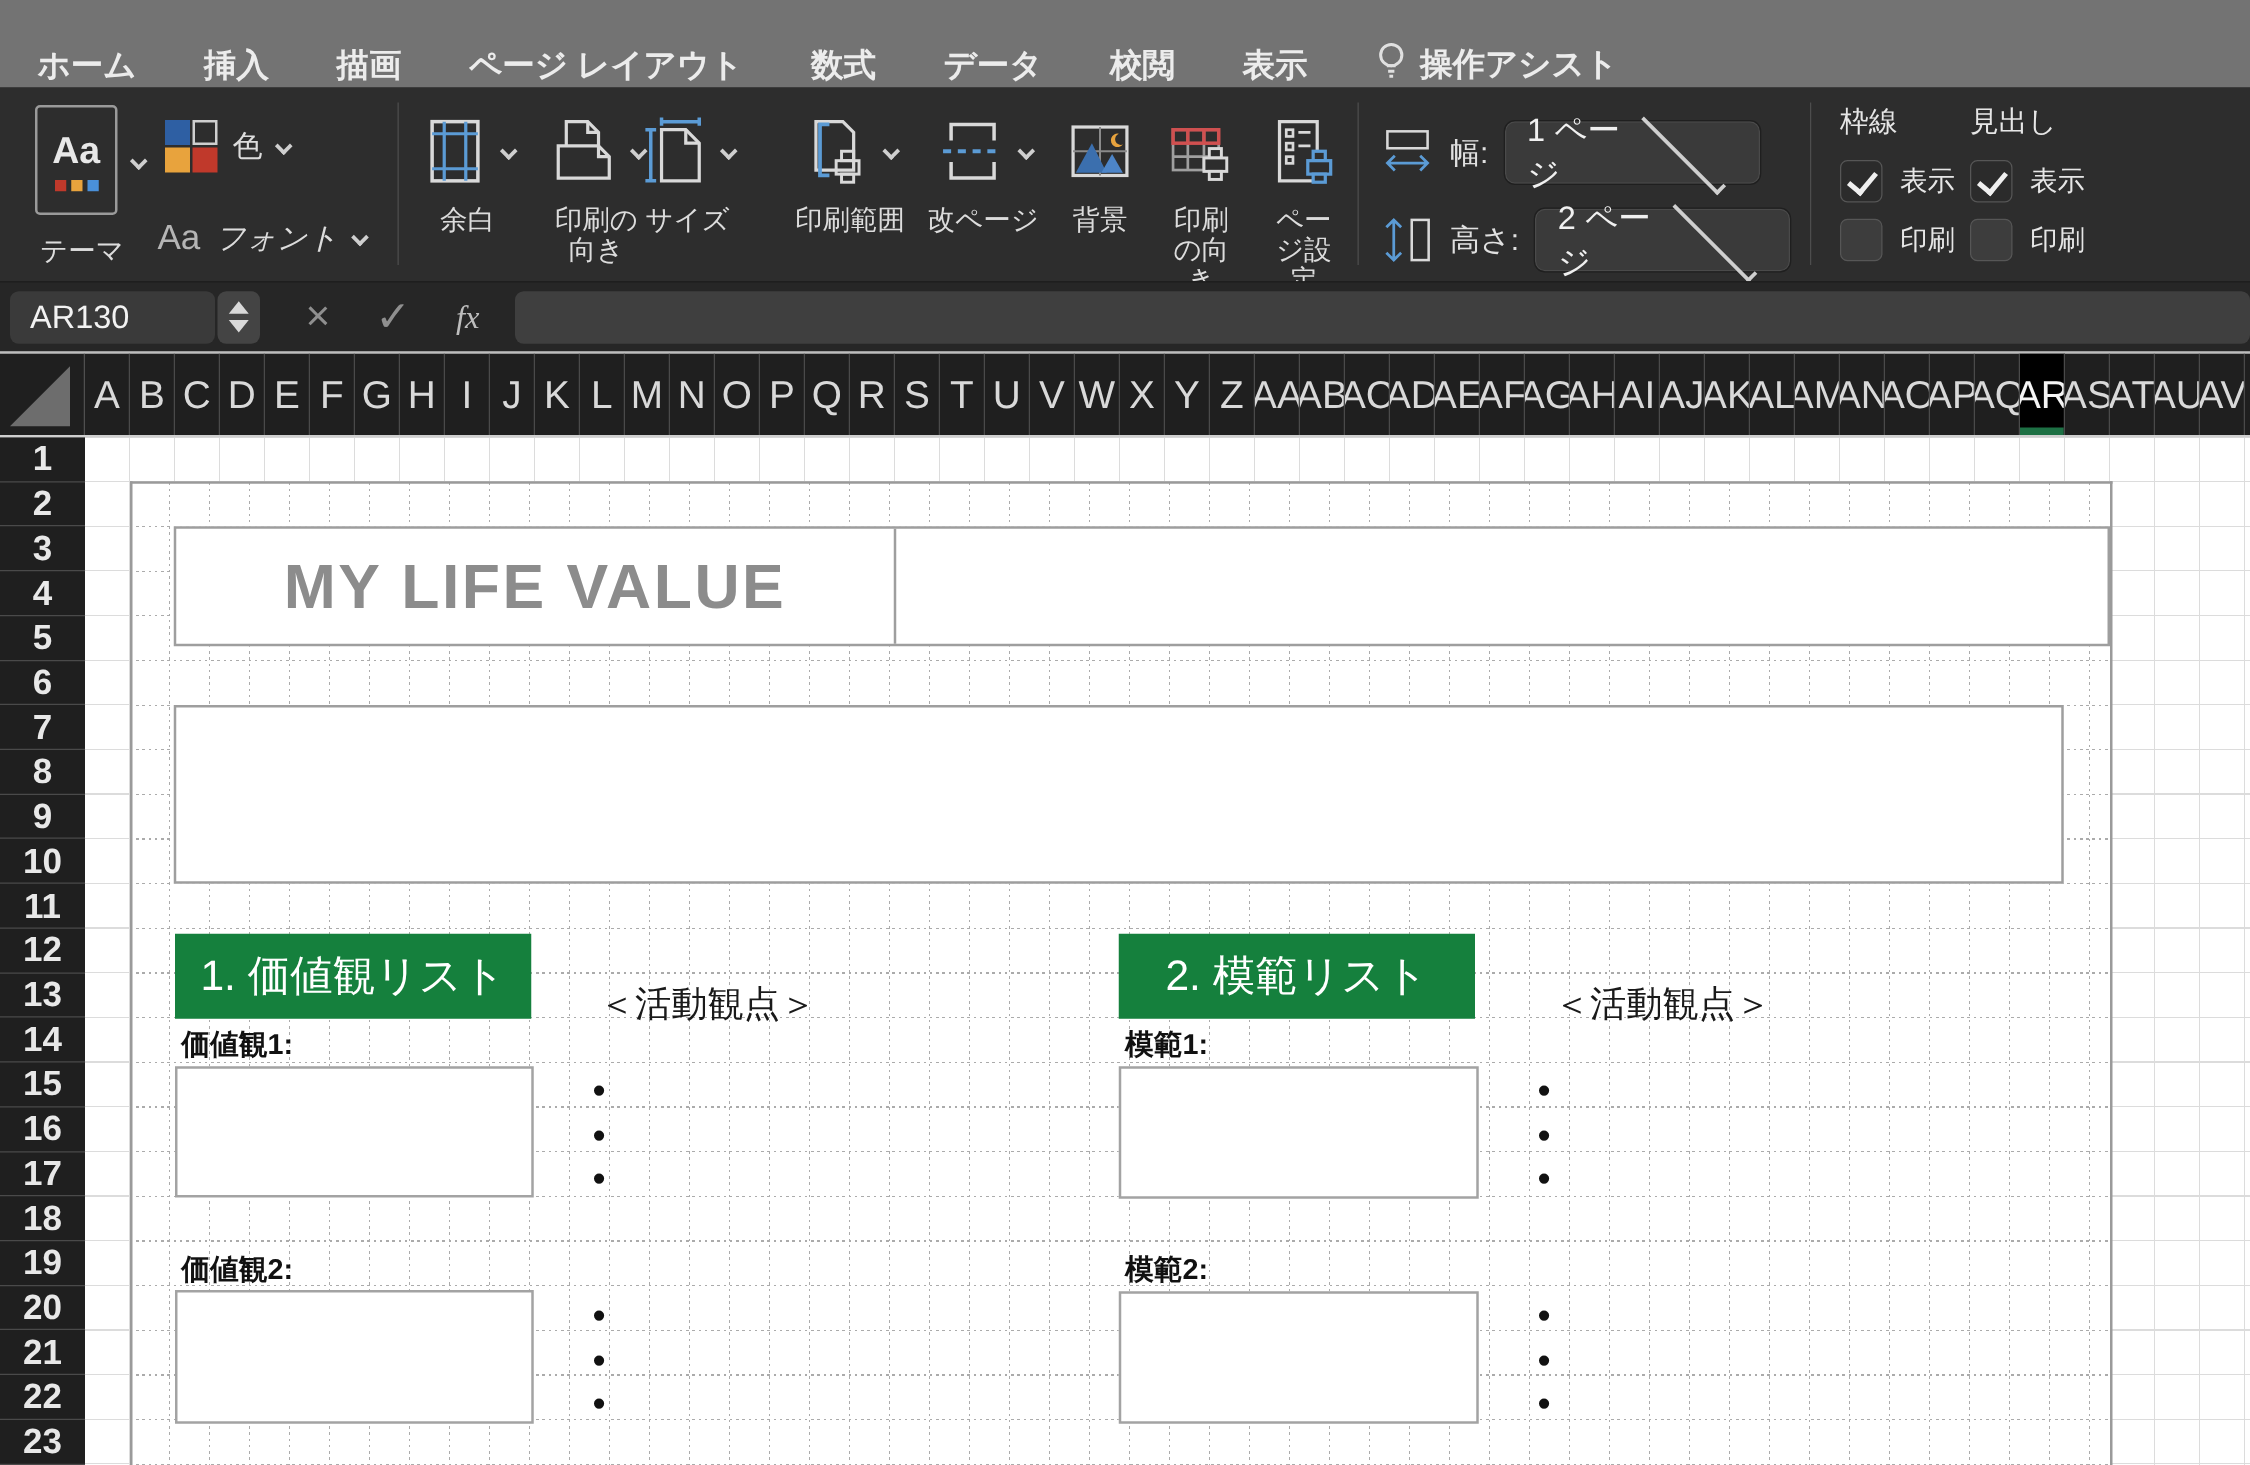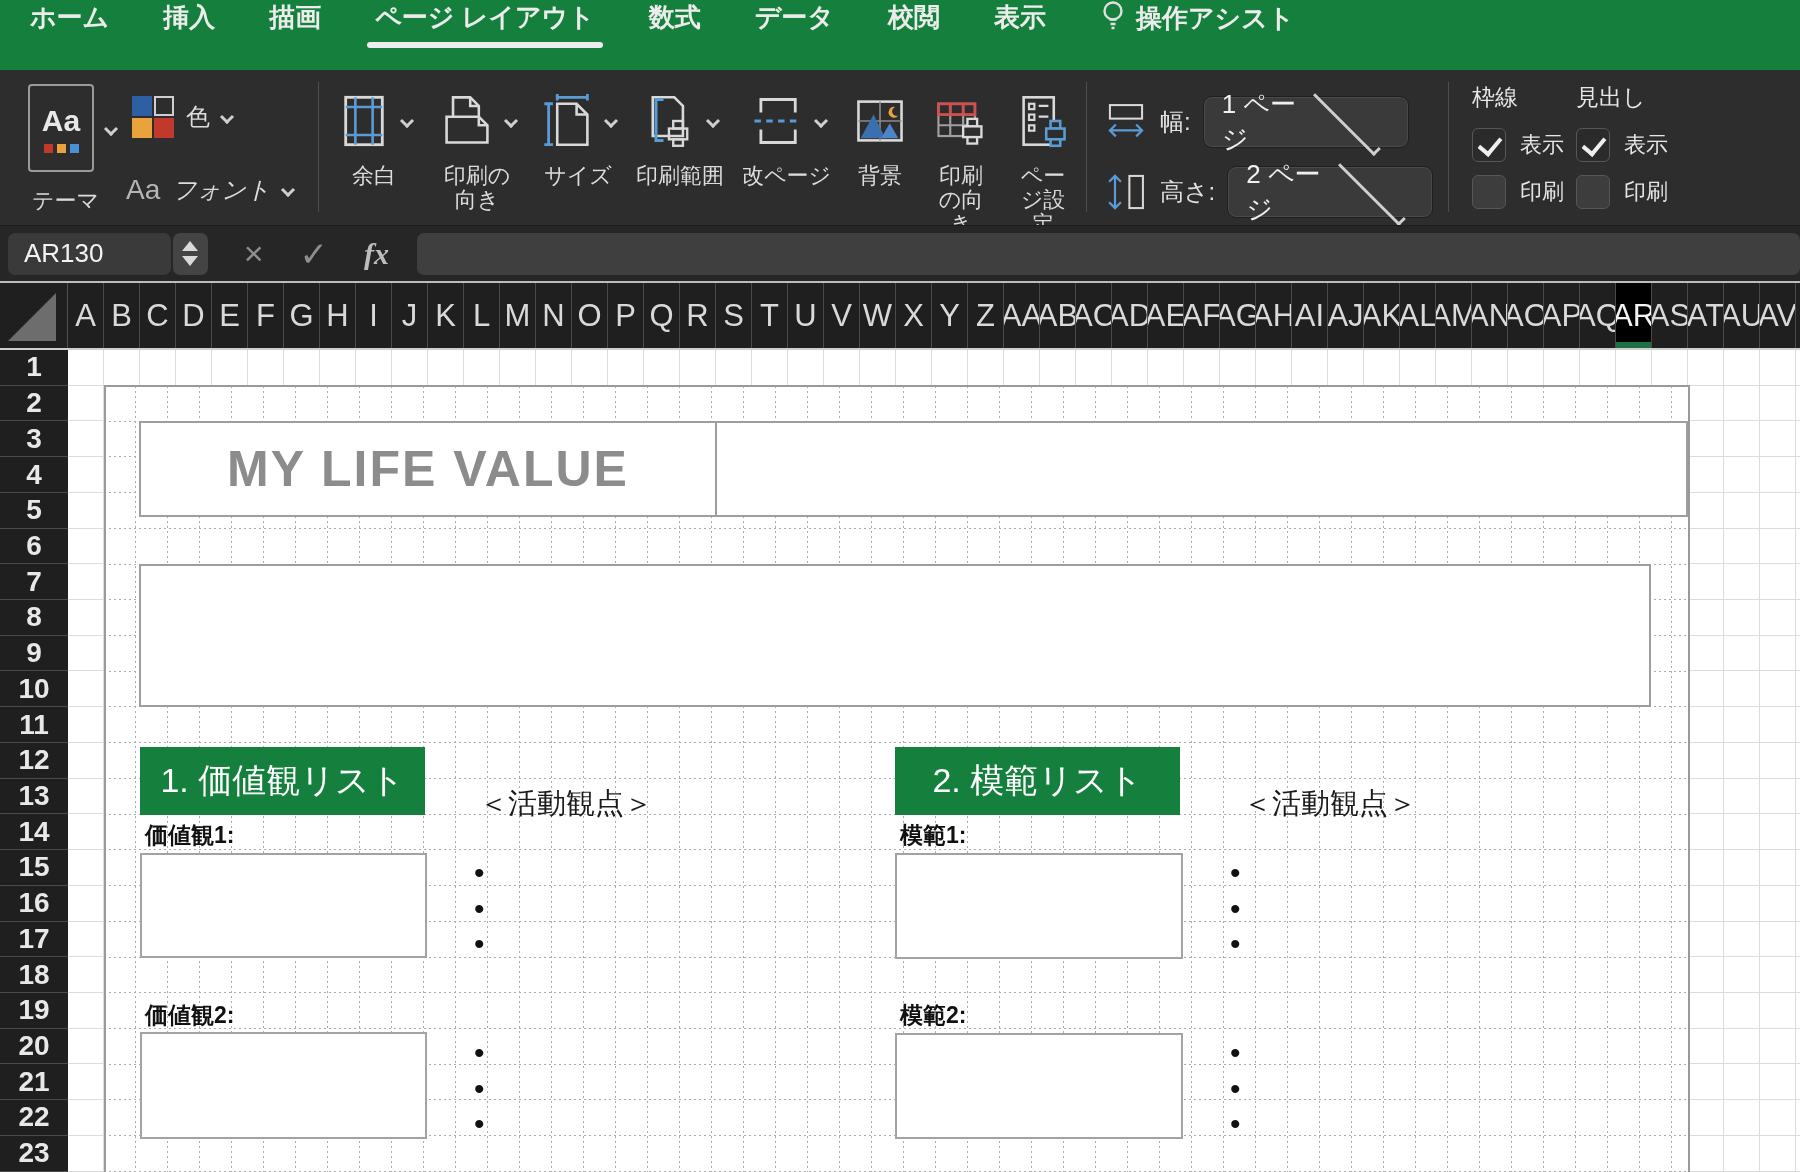--- a/index.html
+++ b/index.html
@@ -2,22 +2,22 @@
 <html><head>
 <meta charset="utf-8">
 <style>
   * { margin:0; padding:0; box-sizing:border-box; }
   html,body { background:#111; }
   #stage { position:relative; width:1800px; height:1172px; overflow:hidden;
            font-family:"Liberation Sans", sans-serif; background:#fff; }
 
   
   #chrome { position:absolute; left:0; top:0; width:1800px; height:281px; background:#262626; }
-  #tabbar { position:absolute; left:0; top:0; width:1800px; height:70px; background:#15803d;
-            display:flex; align-items:flex-start; padding-left:30px; }
+  #tabbar { position:absolute; left:0; top:0; width:1800px; height:70px; background:#737373;
+            display:flex; align-items:flex-end; padding-left:30px; }
   .tab { position:relative; color:#ececec; font-size:26px; font-weight:bold; margin-right:54px;
          white-space:nowrap; cursor:default; }
   .tab.active::after { content:""; position:absolute; left:-8px; right:-8px; bottom:-13px;
          height:6px; border-radius:3px; background:#ededed; }
   .assist { display:flex; align-items:center; gap:10px; }
 
   
   #ribbon { position:absolute; left:0; top:70px; width:1800px; height:155px; background:#2d2d2d; }
   .vsep { position:absolute; top:12px; height:130px; width:1px; background:#4d4d4d; }
 
@@ -60,21 +60,21 @@
                 border-top:1px solid #1c1c1c; display:flex; align-items:center; }
   #namebox { margin-left:8px; width:168px; height:42px; background:#3a3a3a; border-radius:7px;
              color:#f2f2f2; font-size:26px; display:flex; align-items:center; padding-left:16px; }
   #spinner { width:36px; height:42px; display:flex; flex-direction:column; align-items:center;
              justify-content:center; gap:5px; background:#444; border-radius:7px; margin-left:2px; }
   #spinner i { display:block; width:0; height:0; border-left:8px solid transparent;
                border-right:8px solid transparent; }
   #spinner .up { border-bottom:10px solid #d9d9d9; }
   #spinner .dn { border-top:10px solid #d9d9d9; }
   .fbtn { color:#8f8f8f; font-size:34px; margin-left:36px; }
-  #fx { font-family:"Liberation Serif", serif; font-style:italic; color:#bdbdbd; font-size:30px;font-weight:bold; }
+  #fx { font-family:"Liberation Serif", serif; font-style:italic; color:#bdbdbd; font-size:26px; }
   #formula-input { margin-left:28px; width:1430px; height:42px; background:#3f3f3f; border:none;
                    border-radius:7px; color:#f0f0f0; font-size:24px; padding:0 14px; outline:none; }
 
   
   #colheaders { position:absolute; left:0; top:281px; width:1800px; height:69px; background:#1f1f1f;
                 display:flex; border-top:2px solid #bdbdbd; border-bottom:2px solid #cfcfcf; }
   #corner { width:68px; height:100%; position:relative; border-right:1px solid #4f4f4f; flex:none; }
   #corner svg { position:absolute; left:6px; bottom:5px; }
   .colcell { width:36px; flex:none; color:#d9d9d9; font-size:31px; display:flex; align-items:center;
              justify-content:center; border-right:1px solid #4a4a4a; overflow:hidden; position:relative; }
@@ -200,21 +200,21 @@
             <path d="M30 4 V12 H38" fill="none" stroke="#d9d9d9" stroke-width="2.4"></path>
             <path d="M8 22 H38 L46 30 V46 H8 Z" fill="#2d2d2d" stroke="#d9d9d9" stroke-width="2.4"></path>
             <path d="M38 22 V30 H46" fill="none" stroke="#d9d9d9" stroke-width="2.4"></path>
           </svg>
           <span class="chev"></span>
         </div>
           </div>
         <div class="lbl" style="width:70px;">印刷の向き</div>
       </div>
 
-      <div class="bigbtn" style="left:540px;">
+      <div class="bigbtn" style="left:512px;">
         <div class="iconbox">
             <div class="withchev">
           <svg width="56" height="56" viewBox="0 0 52 52">
             <path d="M16 10 H34 L44 20 V48 H16 Z" fill="none" stroke="#d9d9d9" stroke-width="2.4"></path>
             <path d="M34 10 V20 H44" fill="none" stroke="#d9d9d9" stroke-width="2.4"></path>
             <path d="M8 10 V48 M4 10 H12 M4 48 H12" stroke="#5b9bd5" stroke-width="2.6" fill="none"></path>
             <path d="M16 4 H44 M16 1 V7 M44 1 V7" stroke="#5b9bd5" stroke-width="2.6" fill="none"></path>
           </svg>
           <span class="chev"></span>
         </div>

